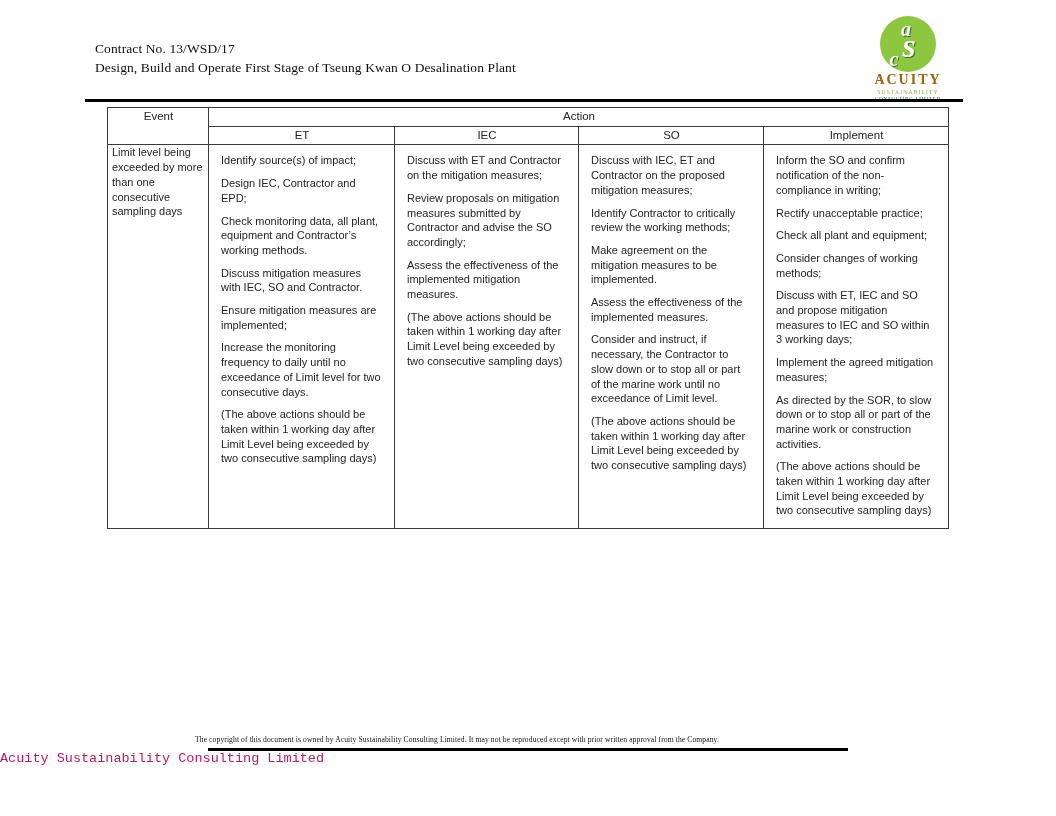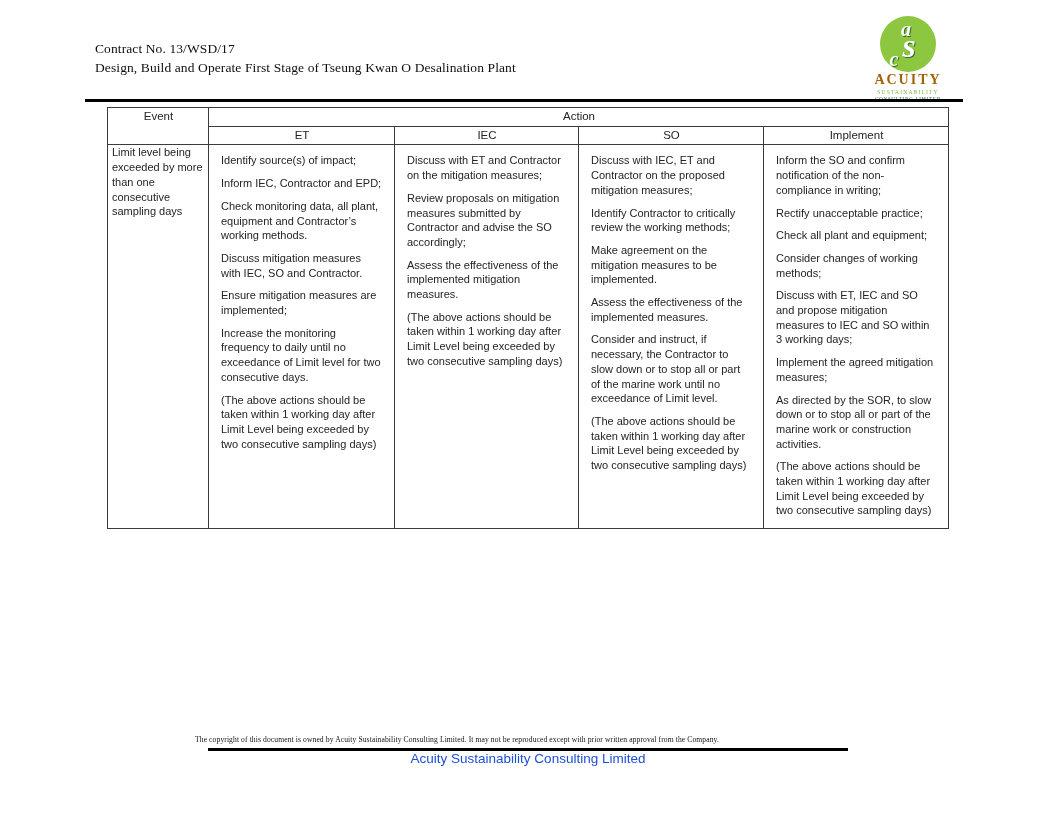--- a/index.html
+++ b/index.html
@@ -43,22 +43,22 @@
   .action-table thead th { text-align:center; height:13px; font-size:11.5px; padding-top:1px; }
   .action-table .data-row { height:341px; }
   .cell-line { margin:8px; }
 
   
   .footer-copyright {
     position:absolute; left:0; top:735px; width:914px; text-align:center;
     font-family:"Liberation Serif", serif; font-size:7.6px; color:#141414; letter-spacing:0.1px;
   }
   .footer-company {
-    position:absolute; left:0; top:751px; width:1056px; text-align:center;
-    font-family:Liberation Sans, sans-serif; font-size:13.5px; color:#1d4ed8;
+    position:absolute; left:0; top:751px; width:1056px; 
+    font-family:Liberation Mono, monospace; font-size:13.5px; color:#be185d;
   }
 </style>
 </head>
 <body>
 
 <div class="page">
 
   <div class="doc-header">
     <div>Contract No. 13/WSD/17</div>
     <div>Design, Build and Operate First Stage of Tseung Kwan O Desalination Plant</div>
@@ -101,21 +101,21 @@
         <th>IEC</th>
         <th>SO</th>
         <th>Implement</th>
       </tr>
     </thead>
     <tbody>
       <tr class="data-row">
         <td>Limit level being exceeded by more than one consecutive sampling days</td>
         <td>
             <div class="cell-line">Identify source(s) of impact;</div>
-            <div class="cell-line">Inform IEC, Contractor and EPD;</div>
+            <div class="cell-line">Design IEC, Contractor and EPD;</div>
             <div class="cell-line">Check monitoring data, all plant, equipment and Contractor’s working methods.</div>
             <div class="cell-line">Discuss mitigation measures with IEC, SO and Contractor.</div>
             <div class="cell-line">Ensure mitigation measures are implemented;</div>
             <div class="cell-line">Increase the monitoring frequency to daily until no exceedance of Limit level for two consecutive days.</div>
             <div class="cell-line">(The above actions should be taken within 1 working day after Limit Level being exceeded by two consecutive sampling days)</div>
           </td>
         <td>
             <div class="cell-line">Discuss with ET and Contractor on the mitigation measures;</div>
             <div class="cell-line">Review proposals on mitigation measures submitted by Contractor and advise the SO accordingly;</div>
             <div class="cell-line">Assess the effectiveness of the implemented mitigation measures.</div>

